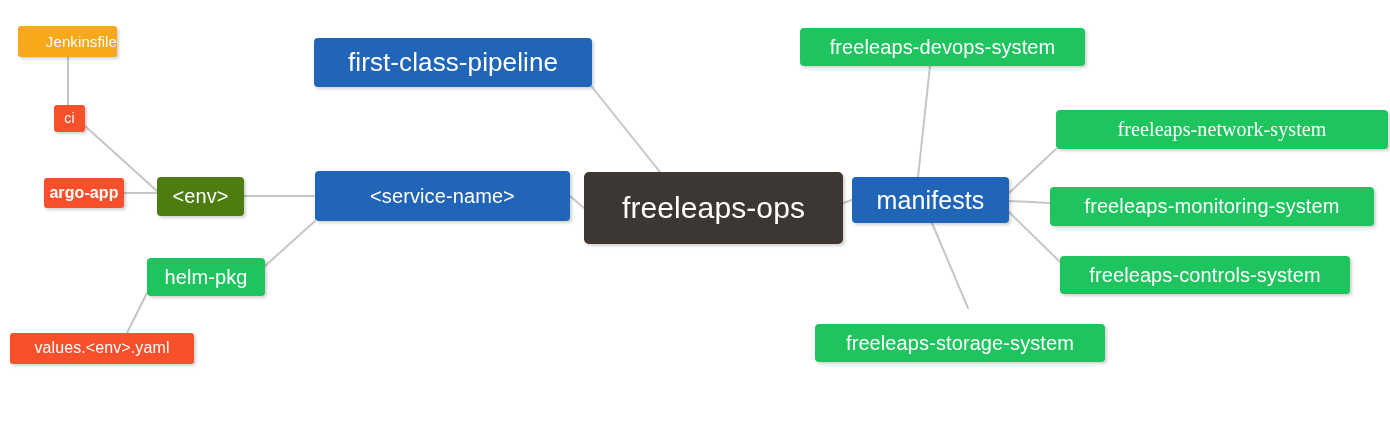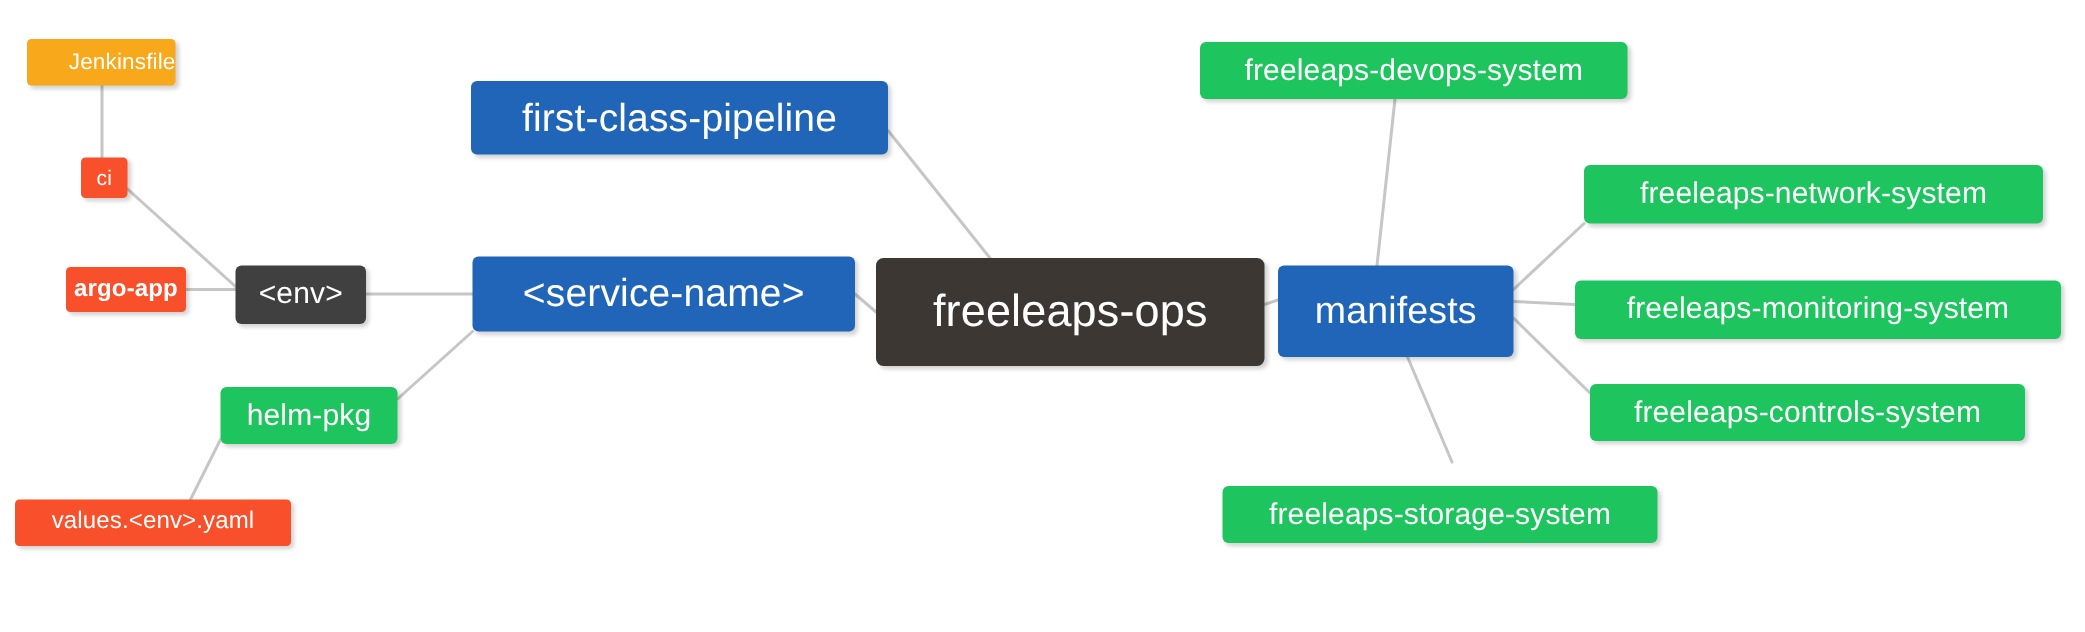--- a/index.html
+++ b/index.html
@@ -81,51 +81,51 @@
       <path class="edge" d="M 918 177 L 930 66" stroke="#c6c6c6"></path>
       <path class="edge" d="M 1009 193 L 1056 149" stroke="#c6c6c6"></path>
       <path class="edge" d="M 1009 201 L 1050 203" stroke="#c6c6c6"></path>
       <path class="edge" d="M 1009 212 L 1060 262" stroke="#c6c6c6"></path>
       <path class="edge" d="M 932 223 L 968 308" stroke="#c6c6c6"></path>
     </svg>
   <div id="node-layer">
       <div class="node node-root" style="left: 584px; top: 172px; width: 259px; height: 72px; background: rgb(61, 55, 51); font-size: 30px;">
         <span>freeleaps-ops</span>
       </div>
-      <div class="node node-l1" style="left: 315px; top: 171px; width: 255px; height: 50px; background: rgb(32, 101, 184); font-size: 26px;">
+      <div class="node node-l1" style="left: 315px; top: 171px; width: 255px; height: 50px; background: rgb(32, 101, 184); font-size: 20px;">
         <span>&lt;service-name&gt;</span>
       </div>
-      <div class="node node-l1" style="left: 314px; top: 38px; width: 278px; height: 49px; background: rgb(32, 101, 184); font-size: 26px; margin-top: 16px;">
+      <div class="node node-l1" style="left: 314px; top: 38px; width: 278px; height: 49px; background: rgb(32, 101, 184); font-size: 26px;">
         <span>first-class-pipeline</span>
       </div>
-      <div class="node node-l1" style="left: 852px; top: 177px; width: 157px; height: 61px; background: rgb(32, 101, 184); font-size: 25px;">
+      <div class="node node-l1" style="left: 852px; top: 177px; width: 157px; height: 46px; background: rgb(32, 101, 184); font-size: 25px;">
         <span>manifests</span>
       </div>
-      <div class="node node-l2" style="left: 157px; top: 177px; width: 87px; height: 39px; background: #404040; font-size: 20px;">
+      <div class="node node-l2" style="left: 157px; top: 177px; width: 87px; height: 39px; background: #4d7c0f; font-size: 20px;">
         <span>&lt;env&gt;</span>
       </div>
       <div class="node node-l2" style="left: 147px; top: 258px; width: 118px; height: 38px; background: rgb(30, 197, 95); font-size: 20px;">
         <span>helm-pkg</span>
       </div>
       <div class="node node-l3" style="left: 54px; top: 105px; width: 31px; height: 27px; background: rgb(248, 80, 42); font-size: 14px;">
         <span>ci</span>
       </div>
       <div class="node node-l3" style="left: 44px; top: 178px; width: 80px; height: 30px; background: rgb(248, 80, 42); font-size: 16px; font-weight: bold;">
         <span>argo-app</span>
       </div>
       <div class="node node-l3" style="left: 10px; top: 333px; width: 184px; height: 31px; background: rgb(248, 80, 42); font-size: 16px;">
         <span>values.&lt;env&gt;.yaml</span>
       </div>
       <div class="node node-l3" style="left: 18px; top: 26px; width: 99px; height: 31px; background: rgb(247, 168, 27); font-size: 15px; justify-content: flex-end;">
         <span>Jenkinsfile</span>
       </div>
       <div class="node node-l2" style="left: 800px; top: 28px; width: 285px; height: 38px; background: rgb(30, 197, 95); font-size: 20px;">
         <span>freeleaps-devops-system</span>
       </div>
-      <div class="node node-l2" style="left: 1056px; top: 110px; width: 306px; height: 39px; background: rgb(30, 197, 95); font-size: 20px;">
+      <div class="node node-l2" style="left: 1056px; top: 110px; width: 332px; height: 39px; background: rgb(30, 197, 95); font-size: 20px; font-family: Liberation Serif, serif;">
         <span>freeleaps-network-system</span>
       </div>
       <div class="node node-l2" style="left: 1050px; top: 187px; width: 324px; height: 39px; background: rgb(30, 197, 95); font-size: 20px;">
         <span>freeleaps-monitoring-system</span>
       </div>
       <div class="node node-l2" style="left: 1060px; top: 256px; width: 290px; height: 38px; background: rgb(30, 197, 95); font-size: 20px;">
         <span>freeleaps-controls-system</span>
       </div>
       <div class="node node-l2" style="left: 815px; top: 308px; width: 290px; height: 38px; background: rgb(30, 197, 95); font-size: 20px; margin-top: 16px;">
         <span>freeleaps-storage-system</span>

